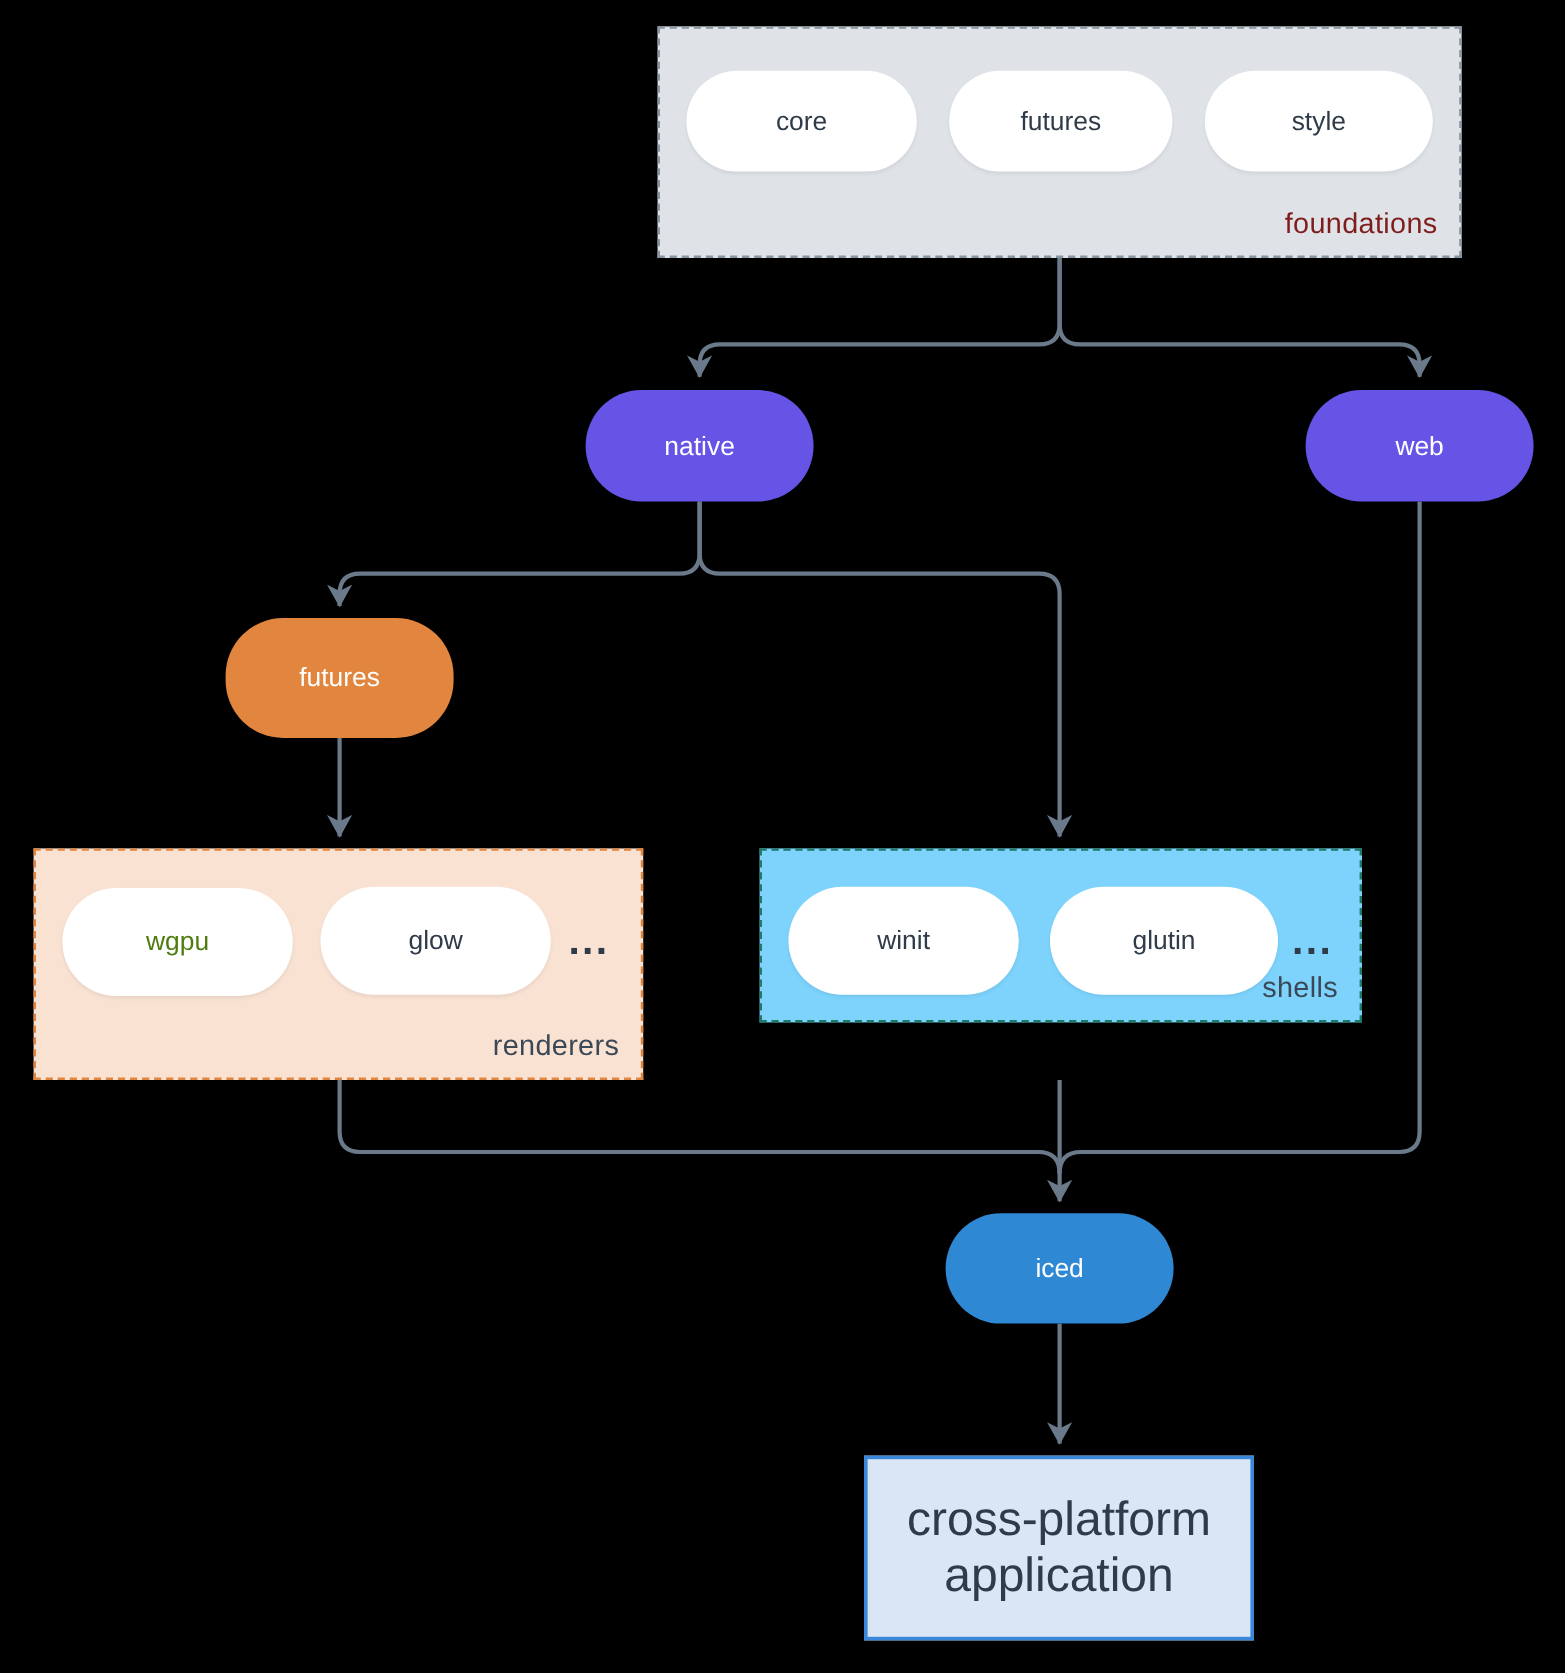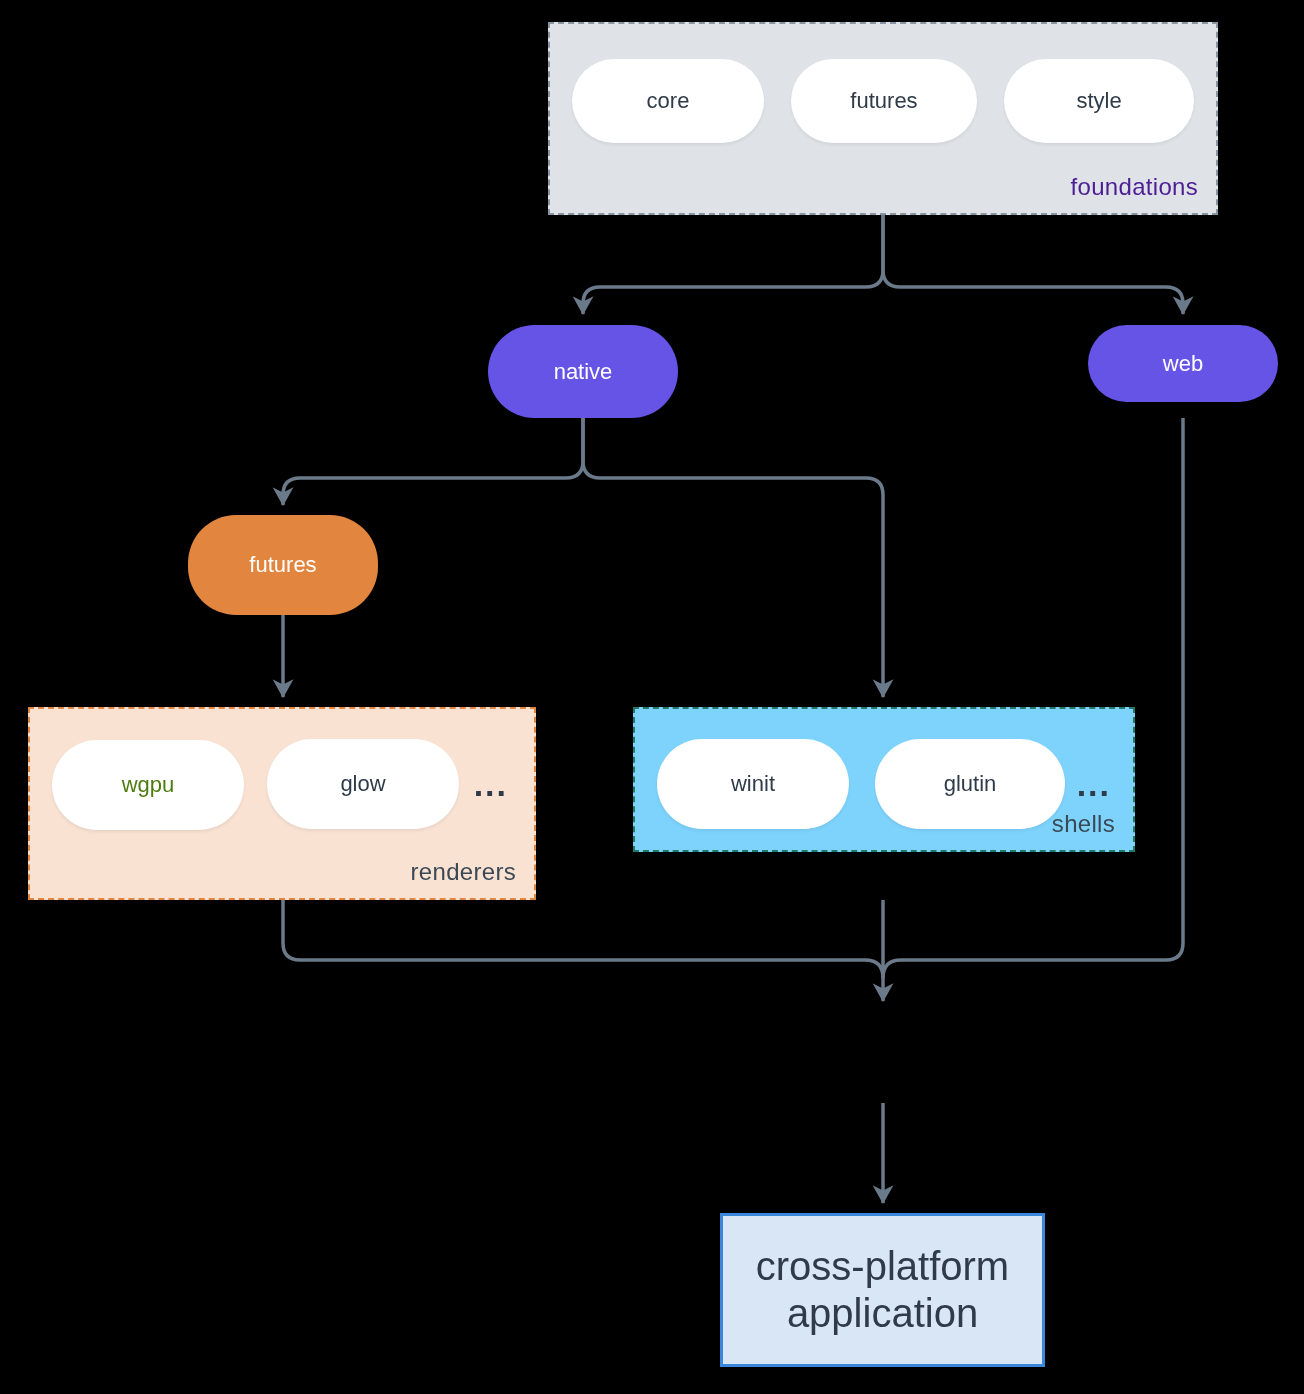--- a/index.html
+++ b/index.html
@@ -85,41 +85,42 @@
     <path class="connector" d="M1183,418 L1183,943 Q1183,960 1166,960 L901,960 Q883,960 883,978"></path>
     <path class="connector" d="M283,900 L283,943 Q283,960 300,960 L865,960 Q883,960 883,978"></path>
     <path class="connector" d="M883,900 L883,1001" marker-end="url(#arrowhead)"></path>
     <path class="connector" d="M883,1103 L883,1203" marker-end="url(#arrowhead)"></path>
   </svg>
 
   <div class="group" style="left: 548px; top: 22px; width: 670px; height: 193px; background: rgb(223, 227, 231); border-color: rgb(136, 150, 164);">
     <div class="pill inner" style="left: 22px; top: 35px; width: 192px; height: 84px; color: rgb(47, 59, 73);">core</div>
     <div class="pill inner" style="left: 241px; top: 35px; width: 186px; height: 84px; color: rgb(47, 59, 73);">futures</div>
     <div class="pill inner" style="left: 454px; top: 35px; width: 190px; height: 84px; color: rgb(47, 59, 73);">style</div>
-    <div class="group-label" style="color: #4c1d95;">foundations</div>
+    <div class="group-label" style="color: #7f1d1d;">foundations</div>
   </div>
 
   <div class="pill" style="left: 488px; top: 325px; width: 190px; height: 93px; background: rgb(101, 84, 230); color: #ffffff;">native</div>
-  <div class="pill" style="left: 1088px; top: 325px; width: 190px; height: 77px; background: rgb(101, 84, 230); color: rgb(255, 255, 255);">web</div>
+  <div class="pill" style="left: 1088px; top: 325px; width: 190px; height: 93px; background: rgb(101, 84, 230); color: rgb(255, 255, 255);">web</div>
 
   <div class="pill" style="left: 188px; top: 515px; width: 190px; height: 100px; background: rgb(226, 133, 63); color: rgb(255, 255, 255);">futures</div>
 
   <div class="group" style="left: 28px; top: 707px; width: 508px; height: 193px; background: rgb(249, 226, 210); border-color: rgb(226, 133, 63);">
     <div class="pill inner" style="left: 22px; top: 31px; width: 192px; height: 90px; color: #4d7c0f;">wgpu</div>
     <div class="pill inner" style="left: 237px; top: 30px; width: 192px; height: 90px; color: rgb(47, 59, 73);">glow</div>
     <div class="ellipsis" style="right: 26px; color: rgb(47, 59, 73);">...</div>
     <div class="group-label" style="color: rgb(59, 73, 86);">renderers</div>
   </div>
 
   <div class="group" style="left: 633px; top: 707px; width: 502px; height: 145px; background: #7dd3fc; border-color: rgb(31, 122, 104);">
     <div class="pill inner" style="left: 22px; top: 30px; width: 192px; height: 90px; color: rgb(47, 59, 73);">winit</div>
     <div class="pill inner" style="left: 240px; top: 30px; width: 190px; height: 90px; color: rgb(47, 59, 73);">glutin</div>
     <div class="ellipsis" style="right: 22px; color: rgb(47, 59, 73);">...</div>
     <div class="group-label" style="color: rgb(59, 73, 86);">shells</div>
   </div>
 
+  <div class="pill" style="left: 788px; top: 1011px; width: 190px; height: 92px; background: rgb(47, 136, 211); color: rgb(255, 255, 255);">iced</div>
 
   <div class="app-box" style="left: 720px; top: 1213px; width: 325px; height: 154px; background: rgb(216, 230, 246); border-color: rgb(58, 135, 220); color: rgb(47, 59, 73);">
     <div>cross-platform</div>
     <div>application</div>
   </div>
 
 </div>
 
 </body></html>

